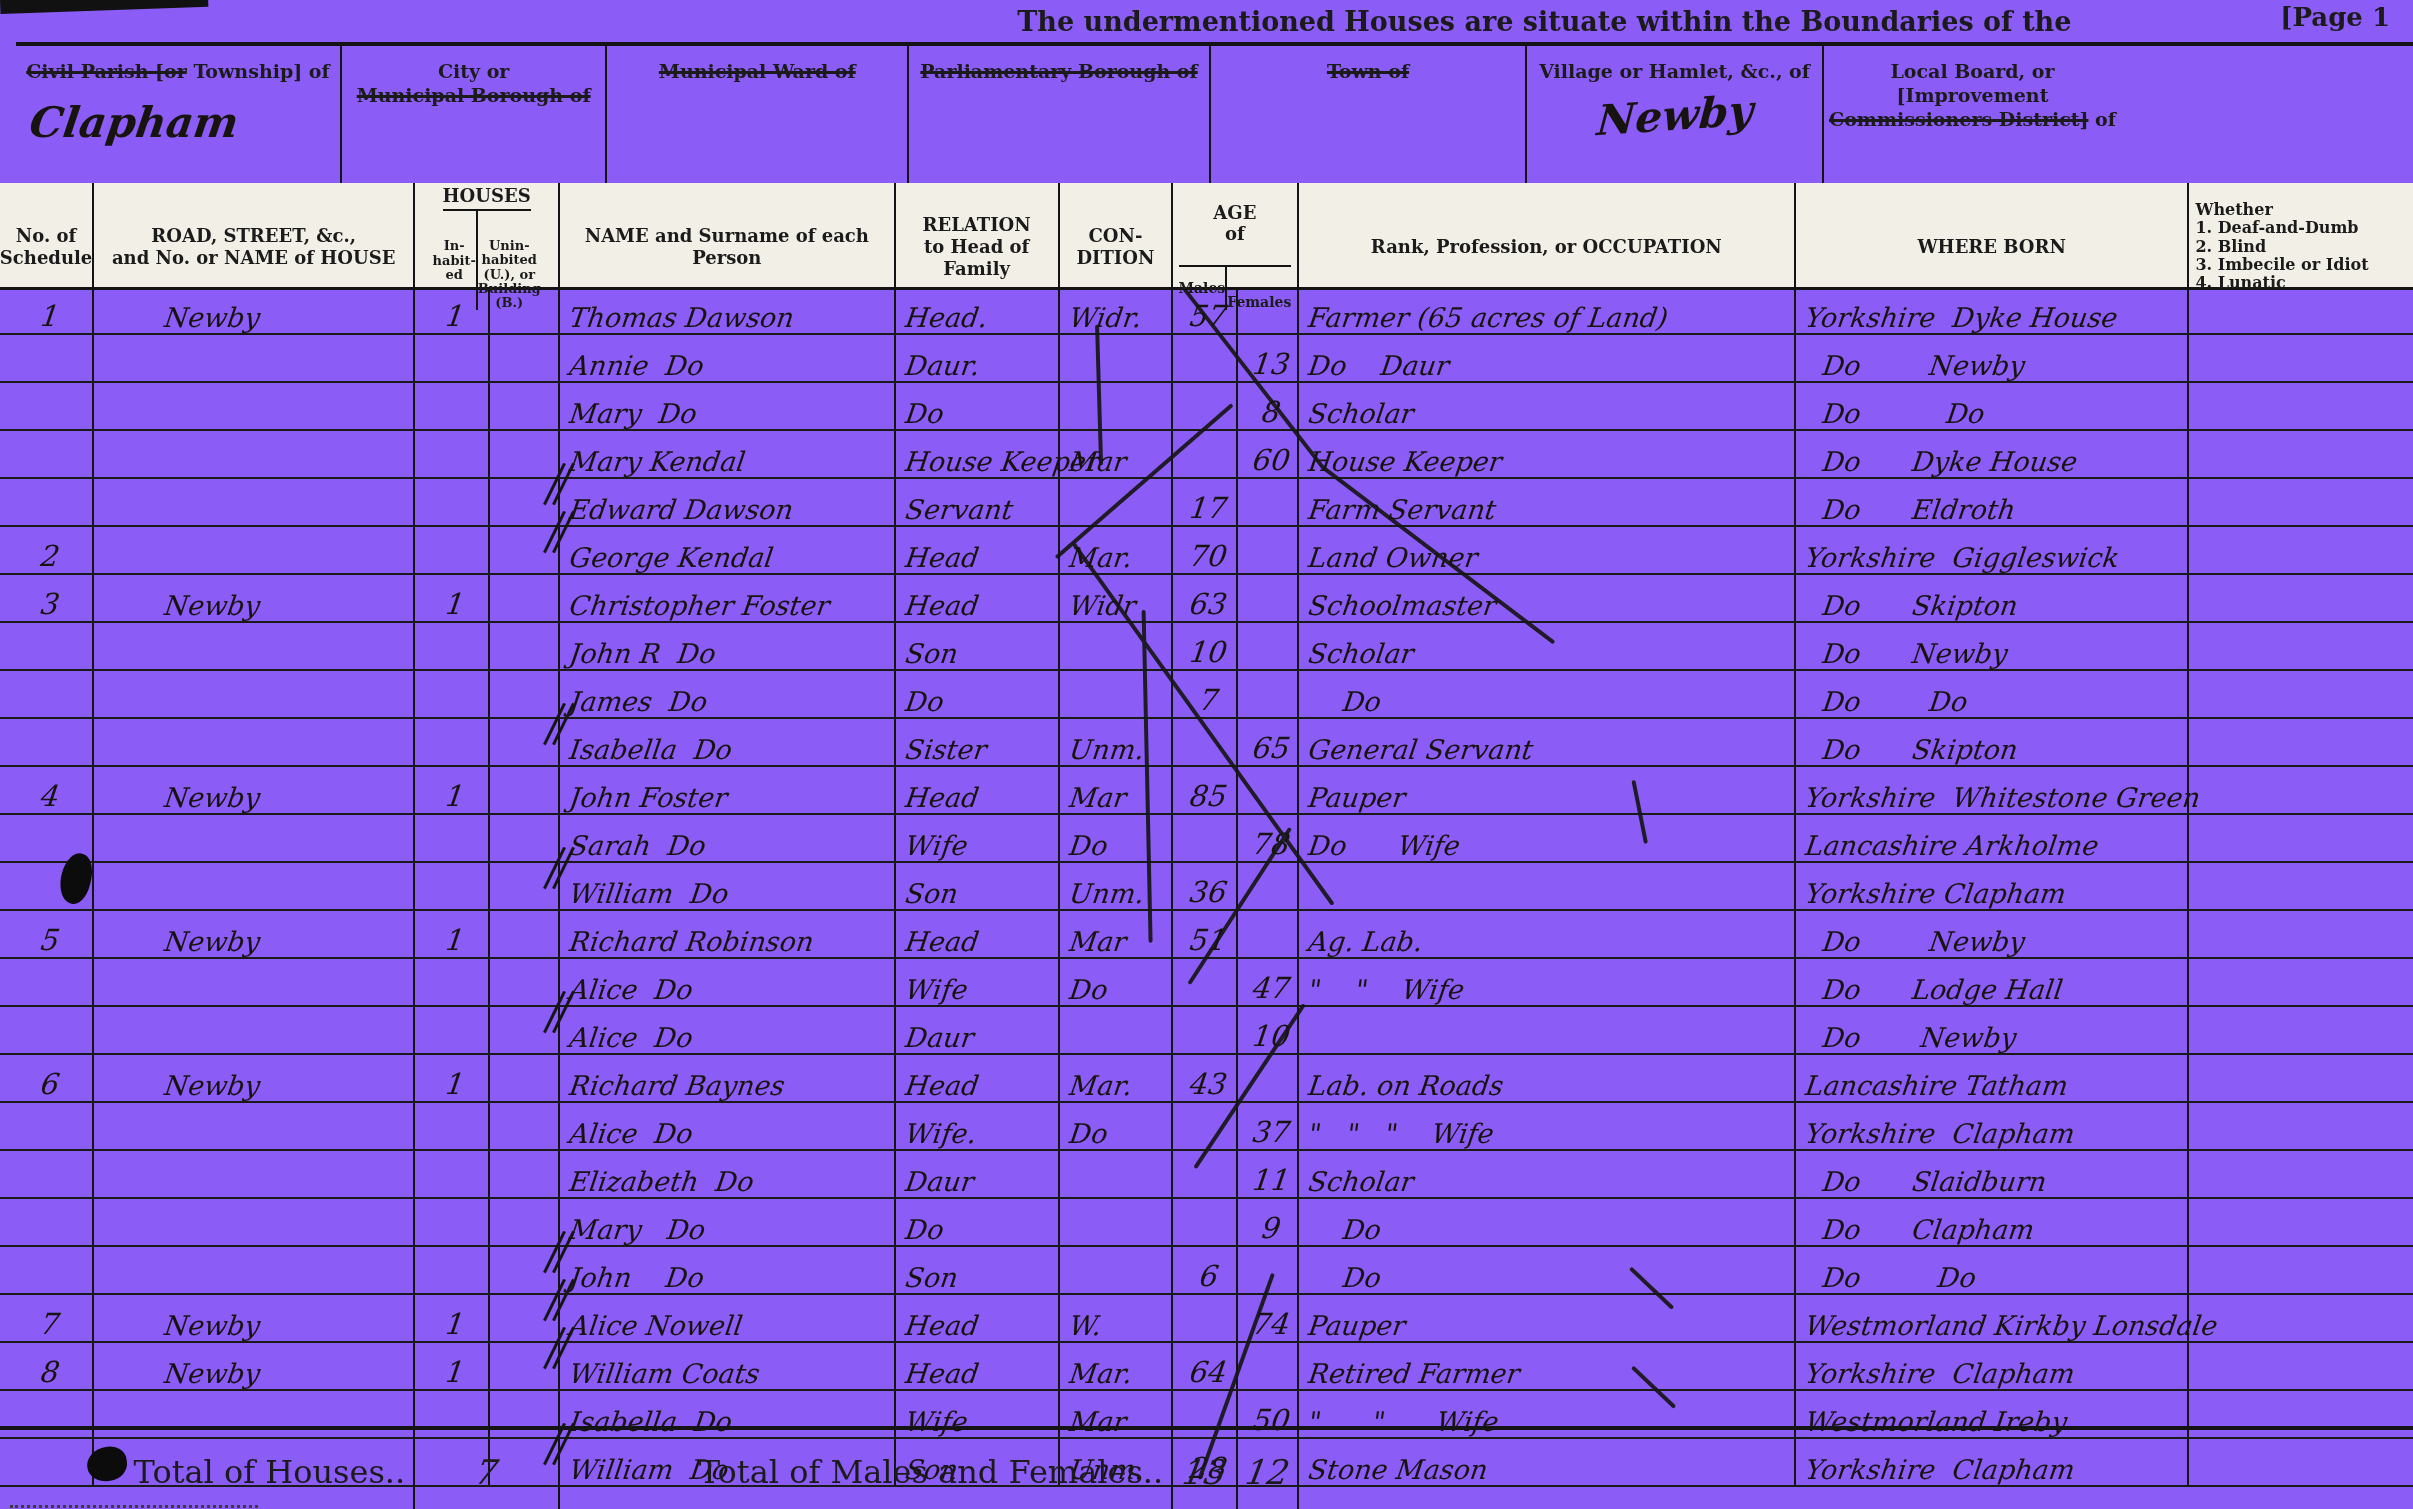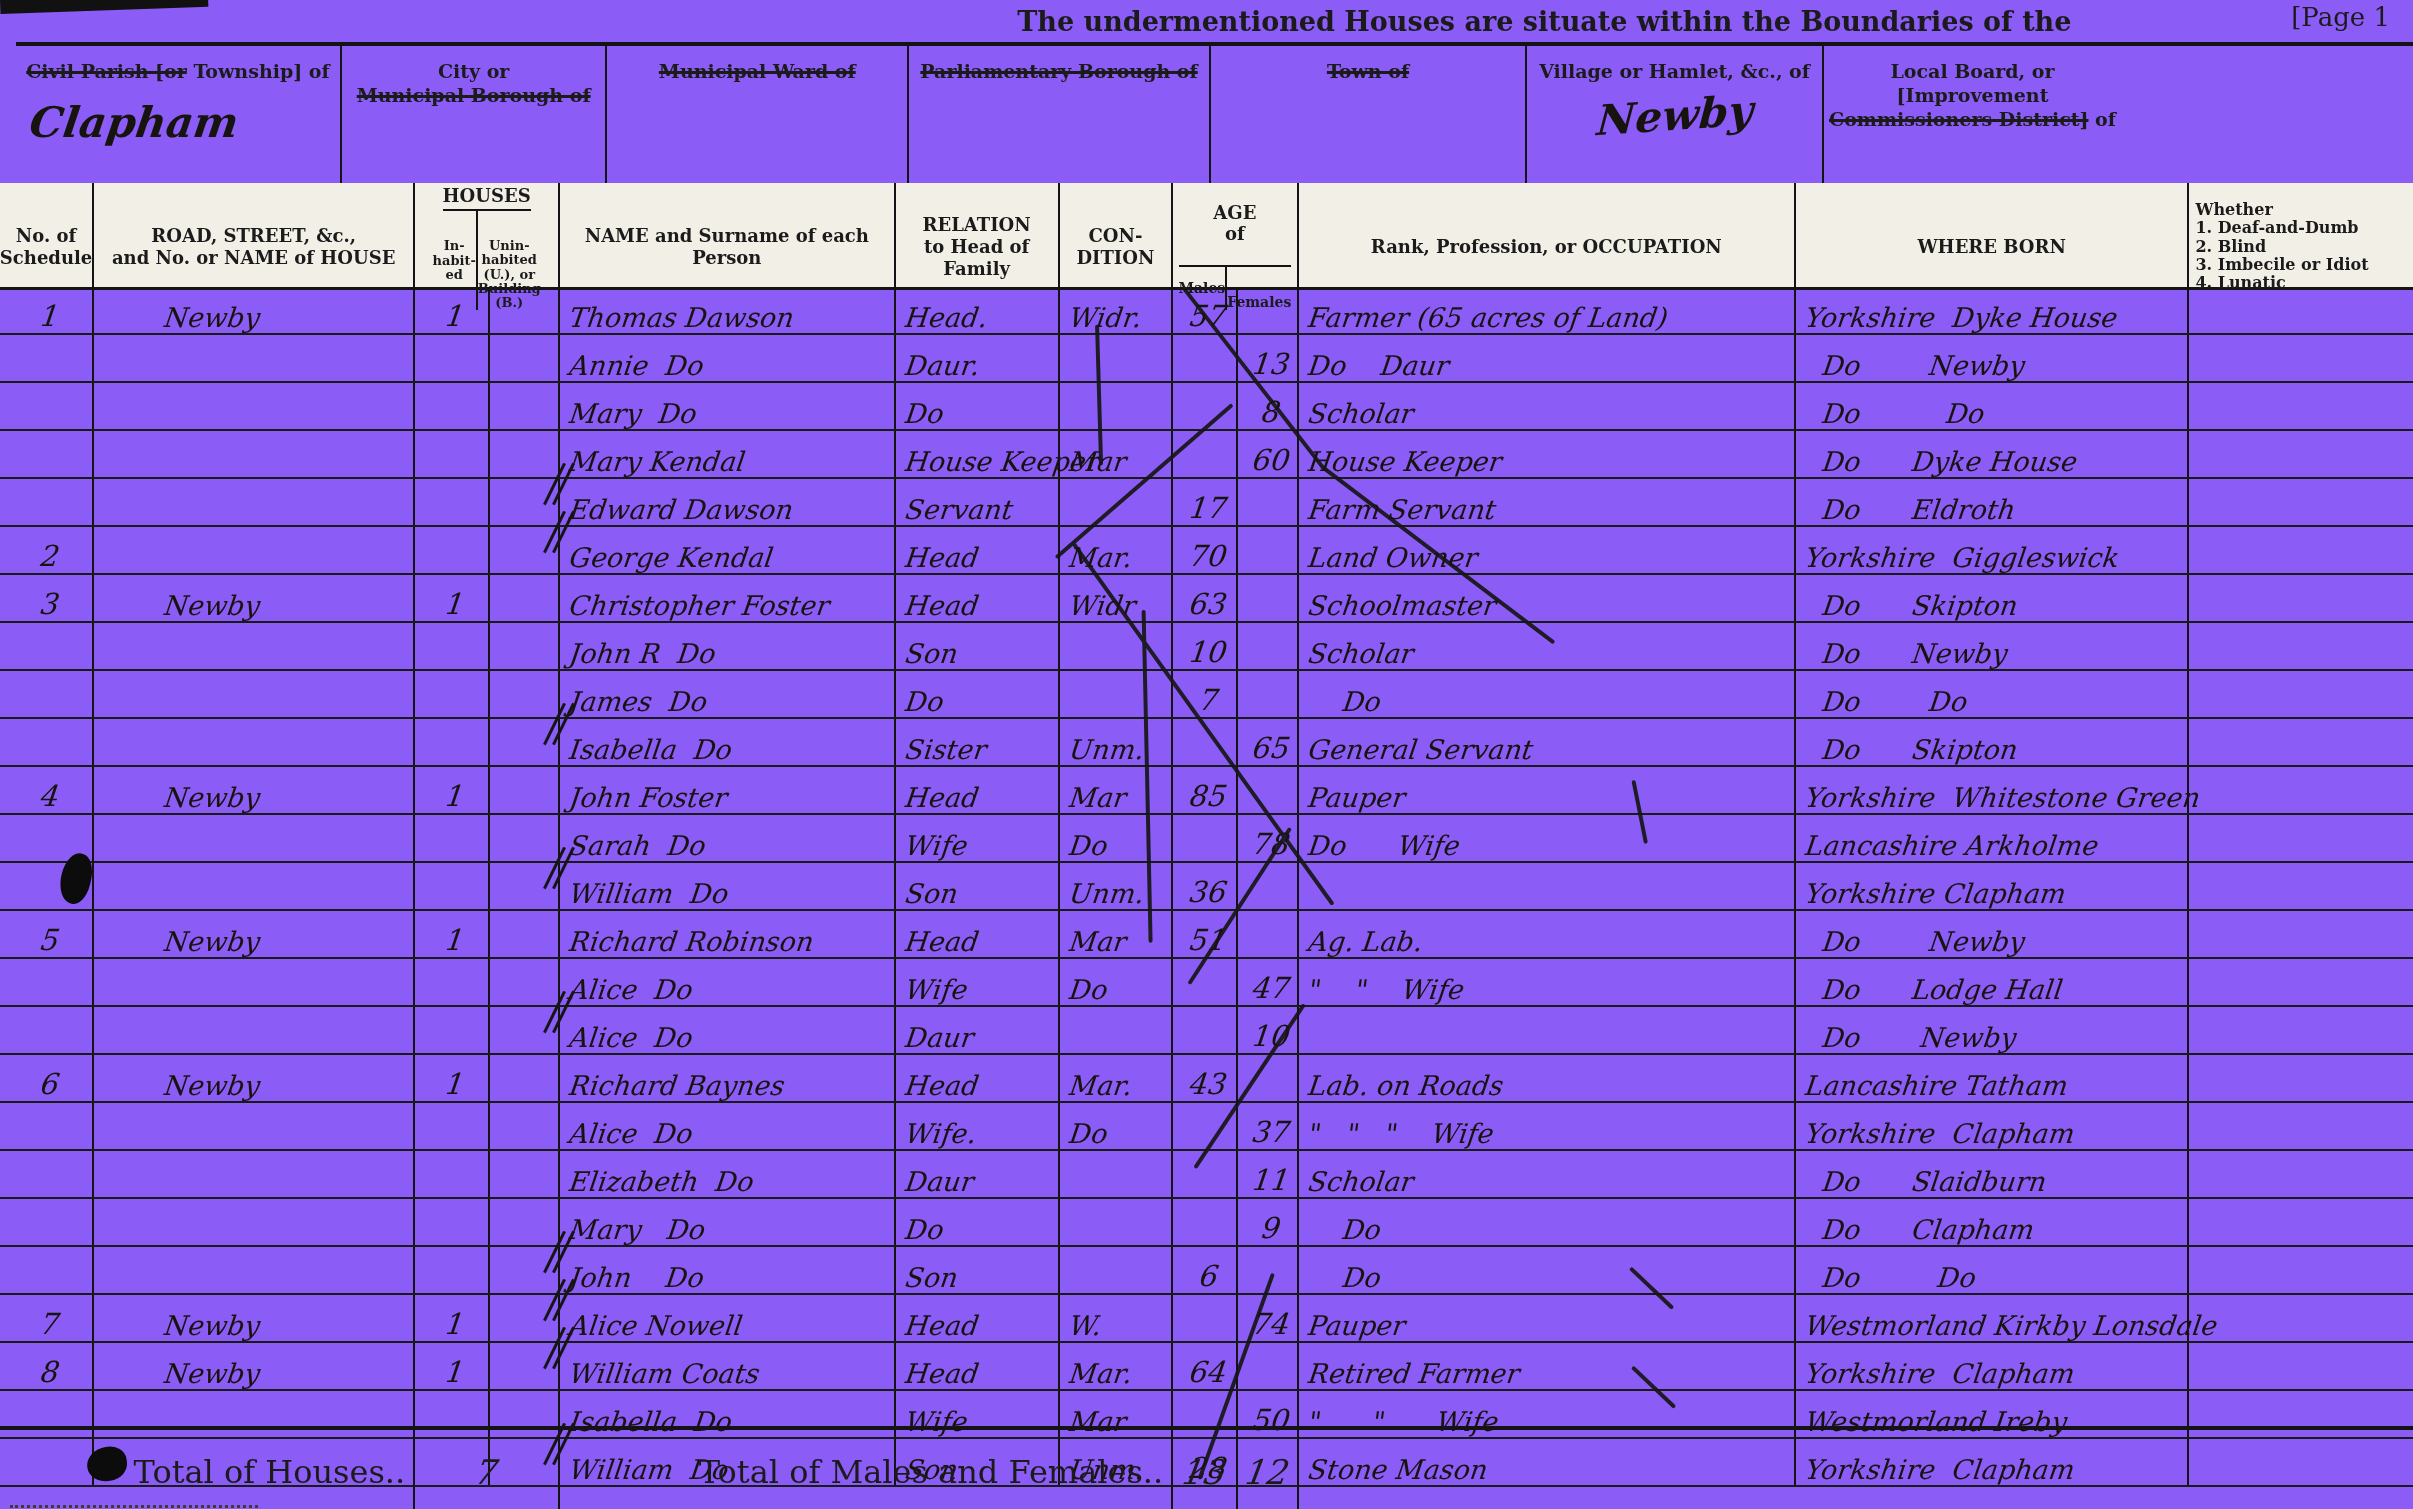--- a/index.html
+++ b/index.html
@@ -6,21 +6,21 @@
   .sheet{
     position:relative;width:2414px;height:1510px;overflow:hidden;
     background:#8b5cf6;
     font-family:"DejaVu Serif","Liberation Serif",serif;
     color:#1b1b1b;
   }
   
   .titlebar{position:absolute;left:0;top:0;width:100%;height:42px;}
   .doc-title{position:absolute;left:50%;top:6px;transform:translateX(-18%);
     font-weight:bold;font-size:27px;white-space:nowrap;}
-  .page-marker{position:absolute;right:24px;top:2px;font-weight:normal;font-size:26px;}
+  .page-marker{position:absolute;right:24px;top:2px;font-weight:bold;font-size:26px;}
   .corner-mark{position:absolute;left:0;top:0;width:208px;height:14px;background:#111;
     transform:rotate(-2deg);transform-origin:left top;}
   
   .bheader{position:absolute;left:16px;top:42px;width:100%;height:142px;
     display:grid;grid-template-columns:13.5% 11% 12.5% 12.5% 13.1% 12.3% 12.3% 12.8%;
     border-top:4px solid #141414;border-bottom:4px solid #141414;}
   .bcell{position:relative;border-right:2px solid #141414;padding-top:14px;
     text-align:center;font-weight:bold;font-size:19px;line-height:1.25;}
   .bcell:last-child{border-right:none;}
   .strike{text-decoration:line-through;text-decoration-thickness:3px;}

